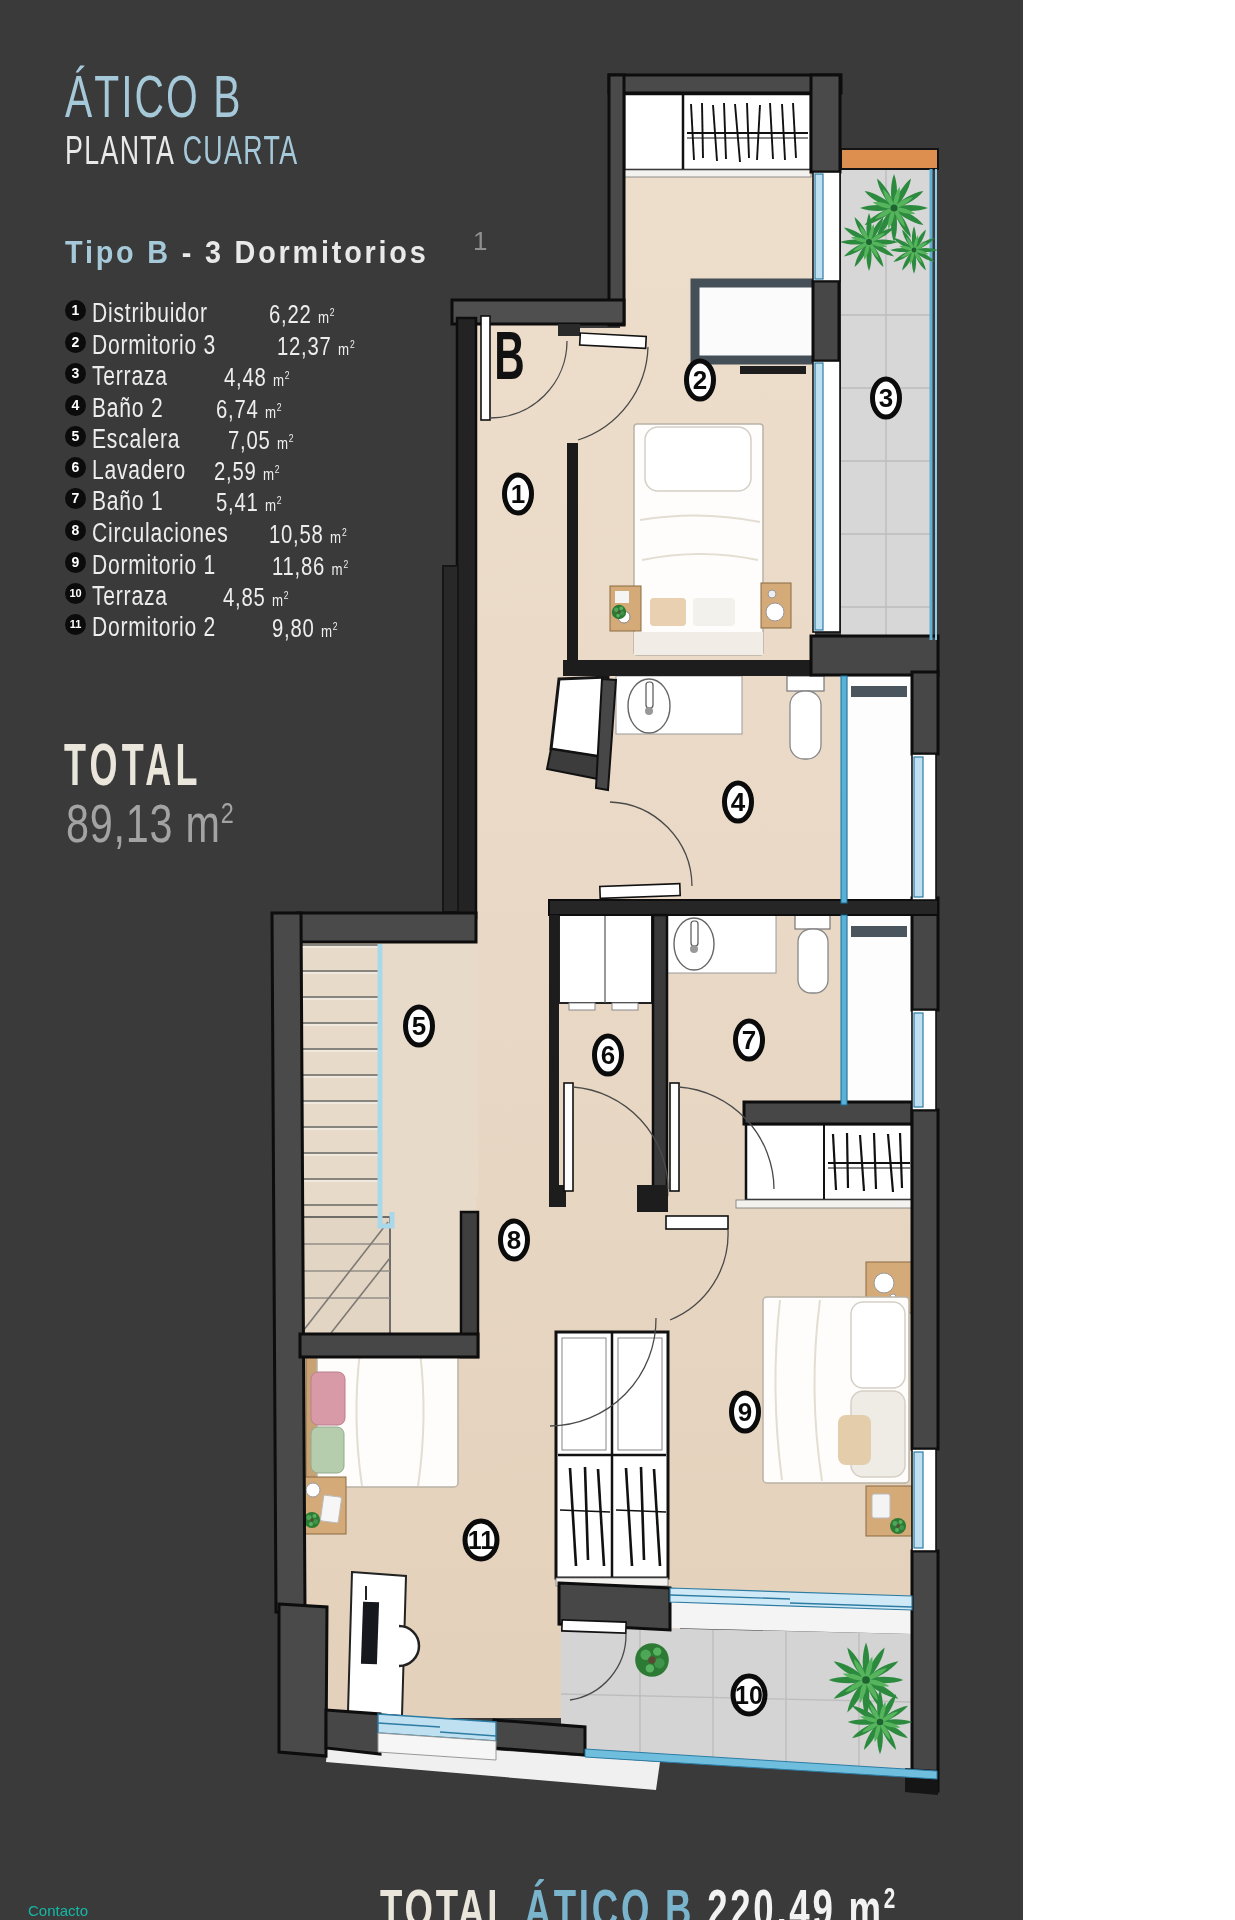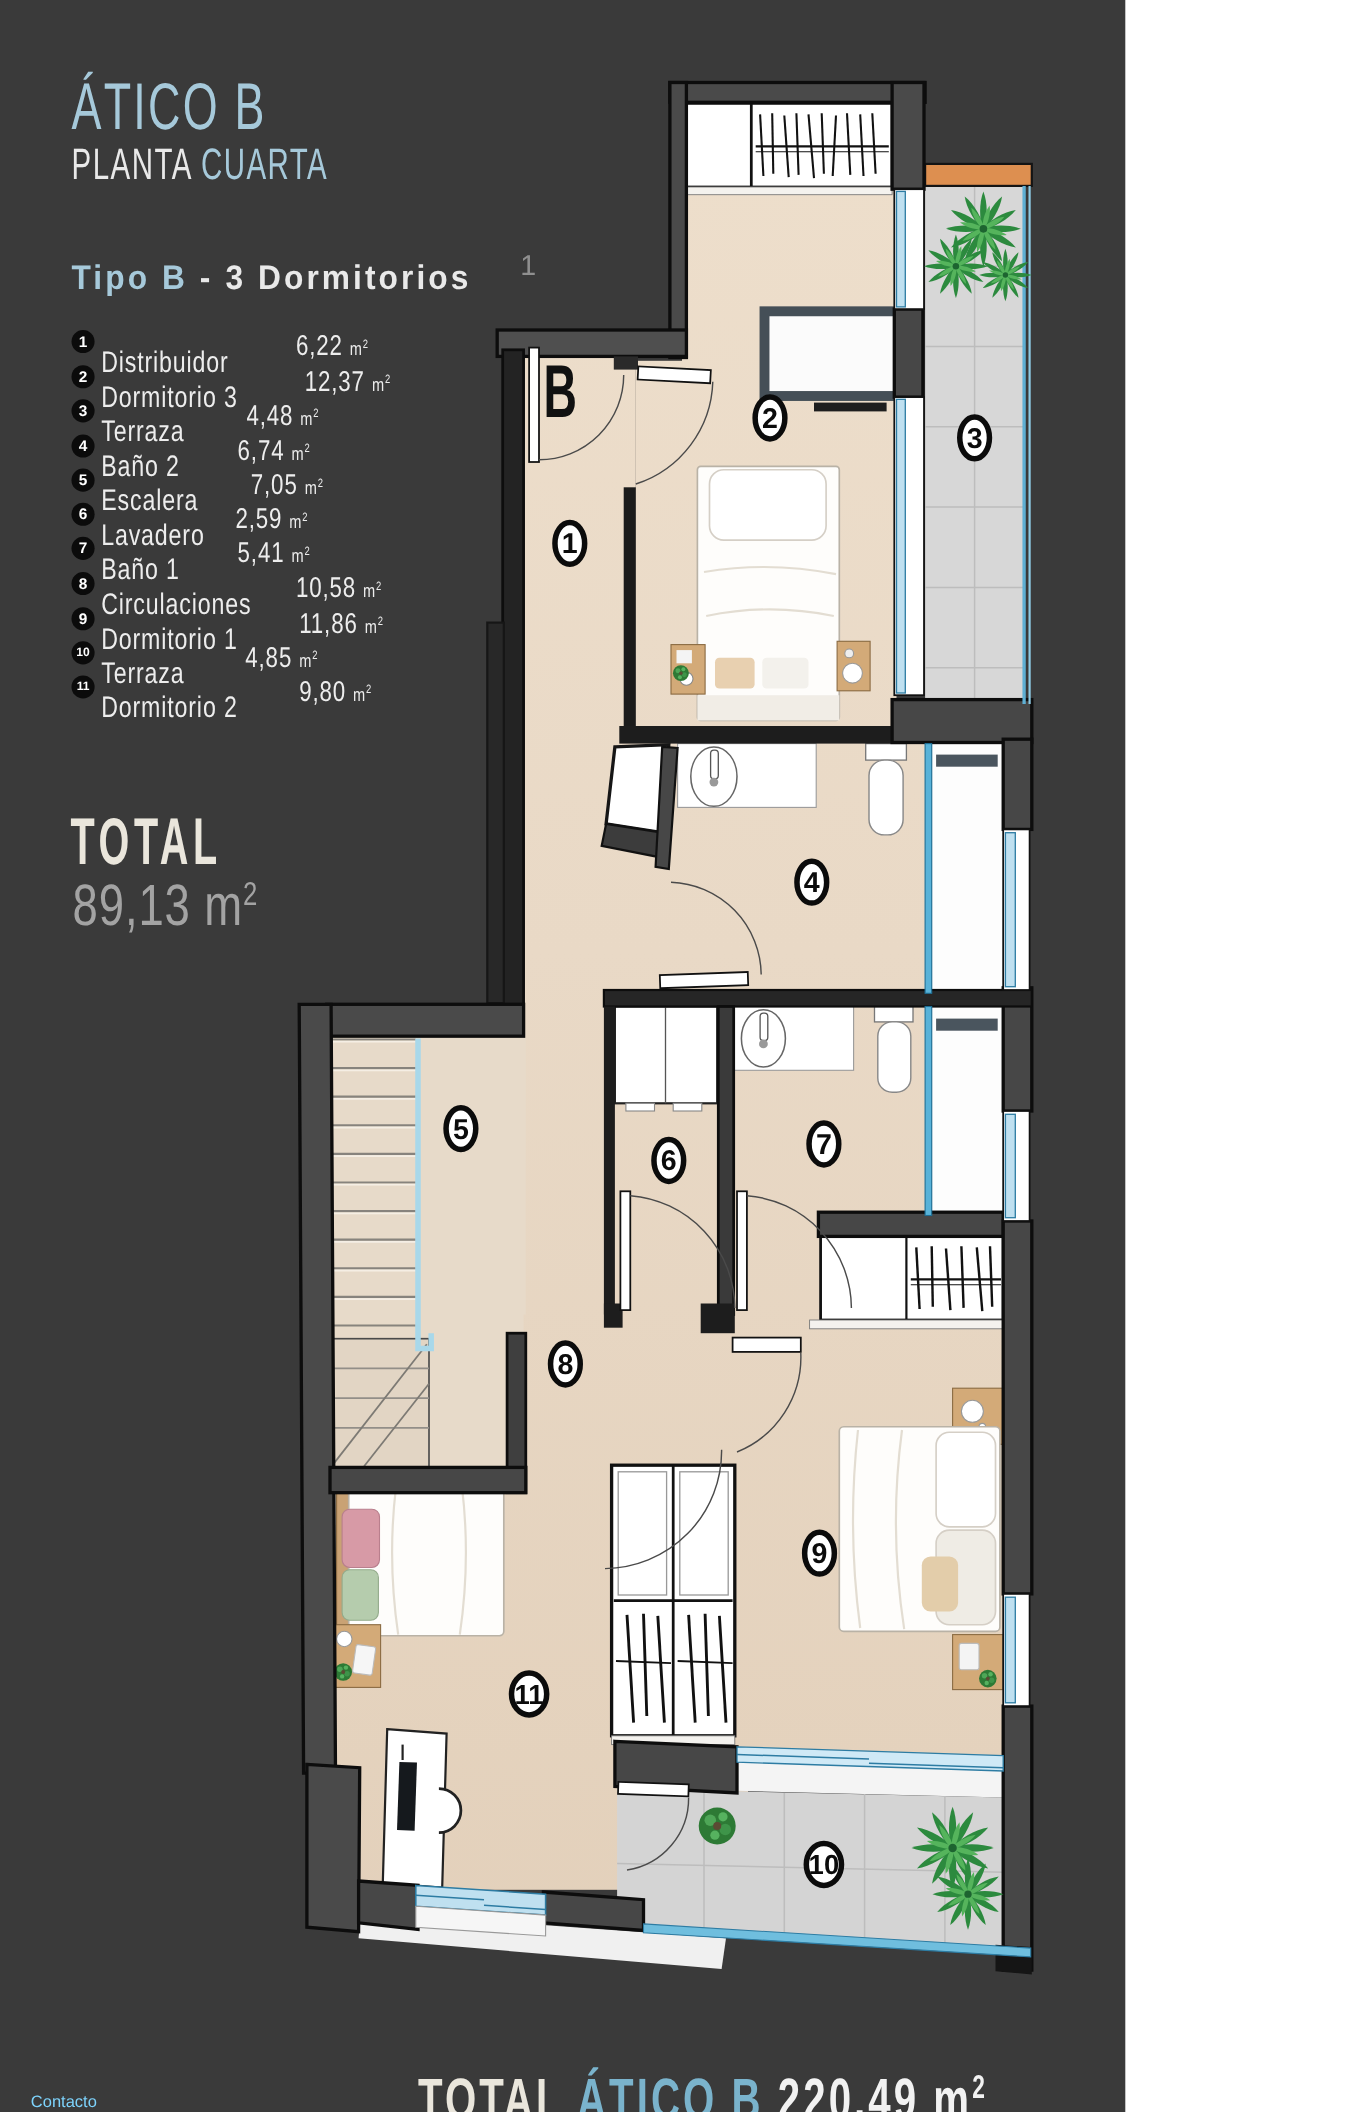--- a/index.html
+++ b/index.html
@@ -2,21 +2,21 @@
 <html><head>
 <meta charset="utf-8">
 <style>
 html,body{margin:0;padding:0}
 #page{position:relative;width:1023px;height:1920px;background:#3a3a3a;overflow:hidden;font-family:"Liberation Sans",sans-serif}
 .cond{display:inline-block;transform:scaleX(0.78);transform-origin:0 50%;white-space:nowrap}
 .blue{color:#a6c9da}
 .wht{color:#e9e9e9}
 .row{position:absolute;left:65px;height:28px;color:#ededed}
 .bullet{position:absolute;left:0;top:2px;width:21px;height:21px;background:#0b0b0b;border-radius:50%;color:#fff;font-weight:bold;font-size:14px;text-align:center;line-height:21px}
-.rname{position:absolute;left:27px;top:16px;font-size:27px;letter-spacing:1px}
+.rname{position:absolute;left:27px;top:0;font-size:27px;letter-spacing:1px}
 .rval{position:absolute;top:1px;font-size:26px;letter-spacing:1px}
 .m2{font-size:17px}
 .m2 sup{font-size:11px}
 </style>
 </head>
 <body>
 <div id="page">
 
 <div style="position:absolute;left:0;top:0;width:450px;height:1920px">
 
@@ -656,14 +656,14 @@
 <use href="#plantround" transform="translate(652,1660) scale(1.05)"></use>
 
 <g>
         <use href="#palm" transform="translate(866,1680) scale(1.1)"></use>
         <use href="#palm" transform="translate(880,1722) scale(0.95)"></use>
       </g>
 </svg>
 
 <div style="position:absolute;left:380px;top:1878px;font-size:53px;font-weight:bold;letter-spacing:4px;white-space:nowrap"><span class="cond" style="transform:scaleX(0.69)"><span style="color:#eae6dc">TOTAL </span><span style="color:#7ab3cc">ÁTICO B </span><span style="color:#f2f2f2"> 220,49 m<sup style="font-size:30px">2</sup></span></span></div>
 
-<div style="position:absolute;left:28px;top:1902px;font-size:15px;color:#7dd3fc">Contacto</div>
+<div style="position:absolute;left:28px;top:1902px;font-size:15px;color:#14b8a6">Contacto</div>
 </div>
 
 </body></html>

